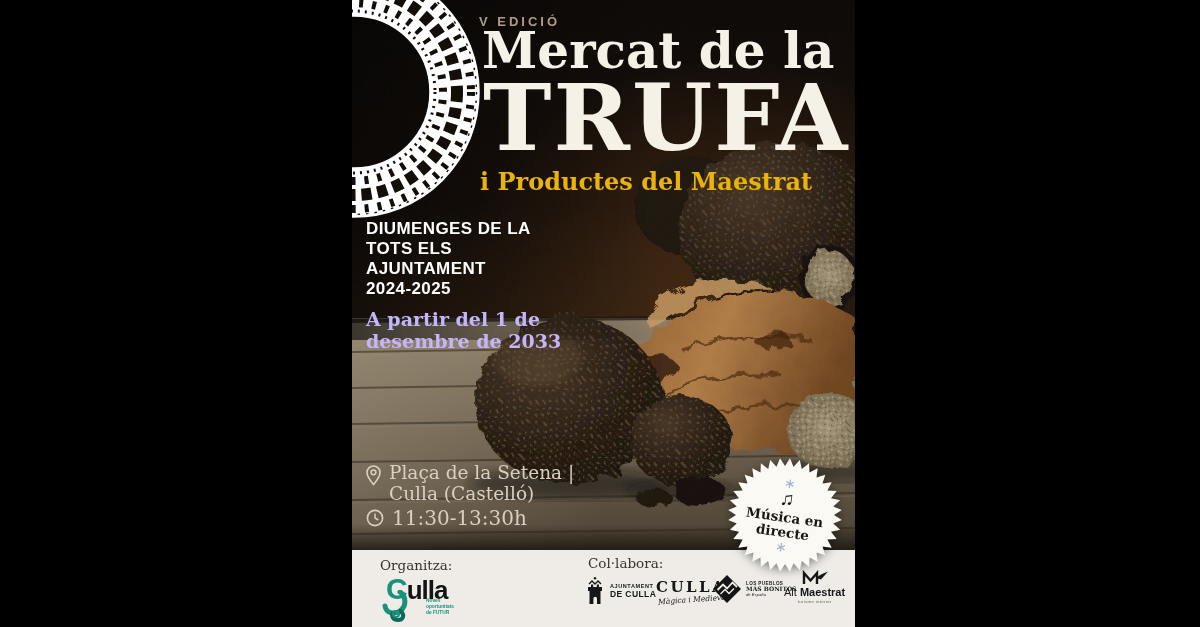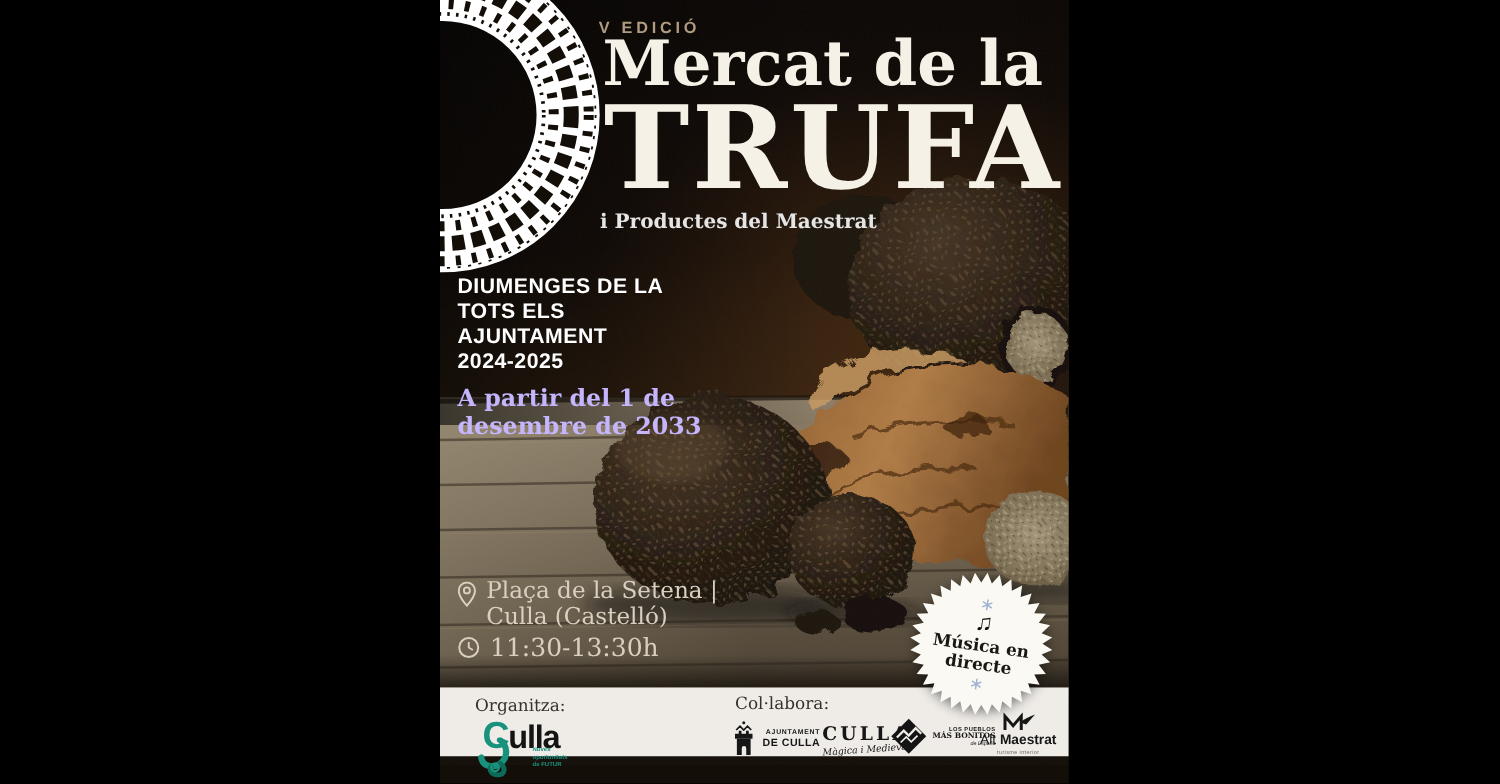--- a/index.html
+++ b/index.html
@@ -14,21 +14,21 @@
   .ornament { position:absolute; left:-148px; top:-58px; width:300px; height:300px; }
 
   
   .edition { position:absolute; left:127px; top:14px; font-size:13px; font-weight:700;
              letter-spacing:3px; color:#b09c83; white-space:nowrap; }
   .t1 { position:absolute; left:130px; top:23px; font-family:"DejaVu Serif", serif;
         font-weight:700; font-size:50px; line-height:1.1; color:#f6f1e6; white-space:nowrap; }
   .t2 { position:absolute; left:131px; top:72px; font-family:"DejaVu Serif", serif;
         font-weight:700; font-size:92px; line-height:1; letter-spacing:2px; color:#f6f1e6; white-space:nowrap; }
   .t3 { position:absolute; left:128px; top:167px; font-family:"DejaVu Serif", serif;
-        font-weight:700; font-size:16px; color:#e5e5e5; white-space:nowrap; }
+        font-weight:700; font-size:24px; color:#eab308; white-space:nowrap; }
 
   .sched { position:absolute; left:14px; top:219px; color:#ffffff; font-weight:700;
            font-size:17px; line-height:20px; letter-spacing:.4px; white-space:nowrap; }
   .sched .years { font-weight:700; }
   .start { position:absolute; left:14px; top:309px; font-family:"DejaVu Serif", serif;
            font-weight:700; font-size:19px; line-height:21.5px; color:#c4b5fd; white-space:nowrap; }
 
   .loc { position:absolute; left:14px; top:463px; display:flex; gap:8px; }
   .loc-text, .time-text { font-family:"DejaVu Serif", serif; font-size:18.5px; line-height:20.5px;
            color:#d9d0c1; white-space:nowrap; }
@@ -38,35 +38,35 @@
   
   .badge { position:absolute; left:375px; top:457px; width:116px; height:116px; z-index:5; }
   .badge svg.burst { position:absolute; inset:0; filter:drop-shadow(0 2px 4px rgba(0,0,0,.45)); }
   .badge-inner { position:absolute; inset:0; display:flex; flex-direction:column; align-items:center;
                  justify-content:center; gap:1px; transform:rotate(8deg); }
   .badge-note { font-size:19px; line-height:20px; color:#15130f; }
   .badge-line { font-family:"DejaVu Serif", serif; font-weight:700; font-size:13.5px;
                 line-height:14.5px; color:#1b1814; white-space:nowrap; }
 
   
-  .footerbar { position:absolute; left:0; top:550px; width:503px; height:55px; background:#efece8; z-index:3; }
+  .footerbar { position:absolute; left:0; top:550px; width:503px; height:77px; background:#efece8; z-index:3; }
   .org-label, .collab-label { position:absolute; top:7px; font-family:"DejaVu Serif", serif;
                 font-size:13.5px; color:#35312c; white-space:nowrap; }
   .org-label { left:28px; }
   .collab-label { left:236px; top:5px; }
 
   .culla-logo { position:absolute; left:26px; top:20px; width:100px; height:54px; }
   .culla-word { position:absolute; left:8px; top:2px; font-weight:700; font-size:26px;
                 letter-spacing:-1px; color:#141414; }
   .culla-word .c { color:#18927d; font-size:30px; }
   .culla-swirl { position:absolute; left:2px; top:20px; }
   .culla-tags { position:absolute; left:48px; top:28px; font-size:4.8px; line-height:5.8px;
                 font-weight:700; color:#18927d; white-space:nowrap; }
 
-  .logo { position:absolute; display:flex; align-items:center; gap:4px; color:#161616;text-align:right; }
+  .logo { position:absolute; display:flex; align-items:center; gap:4px; color:#161616; }
   .logo-aj { left:232px; top:26px; }
   .aj-text { display:flex; flex-direction:column; }
   .aj-l1 { font-size:5.5px; letter-spacing:.6px; font-weight:700; }
   .aj-l2 { font-size:8.5px; font-weight:700; letter-spacing:.4px; }
 
   .logo-cm { left:304px; top:28px; display:block; }
   .cm-l1 { font-family:"DejaVu Serif", serif; font-weight:600; font-size:15px; letter-spacing:2.5px; }
   .cm-l2 { font-family:"DejaVu Serif", serif; font-style:italic; font-size:7.5px;
            transform:rotate(-4deg); margin-top:-1px; margin-left:2px; }
 

